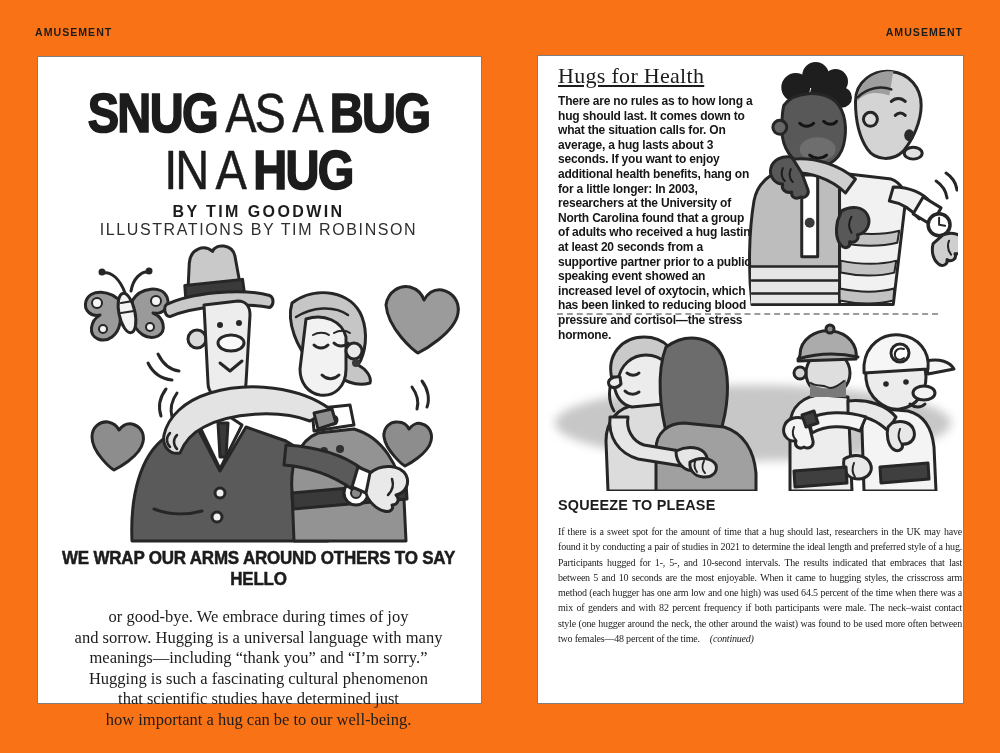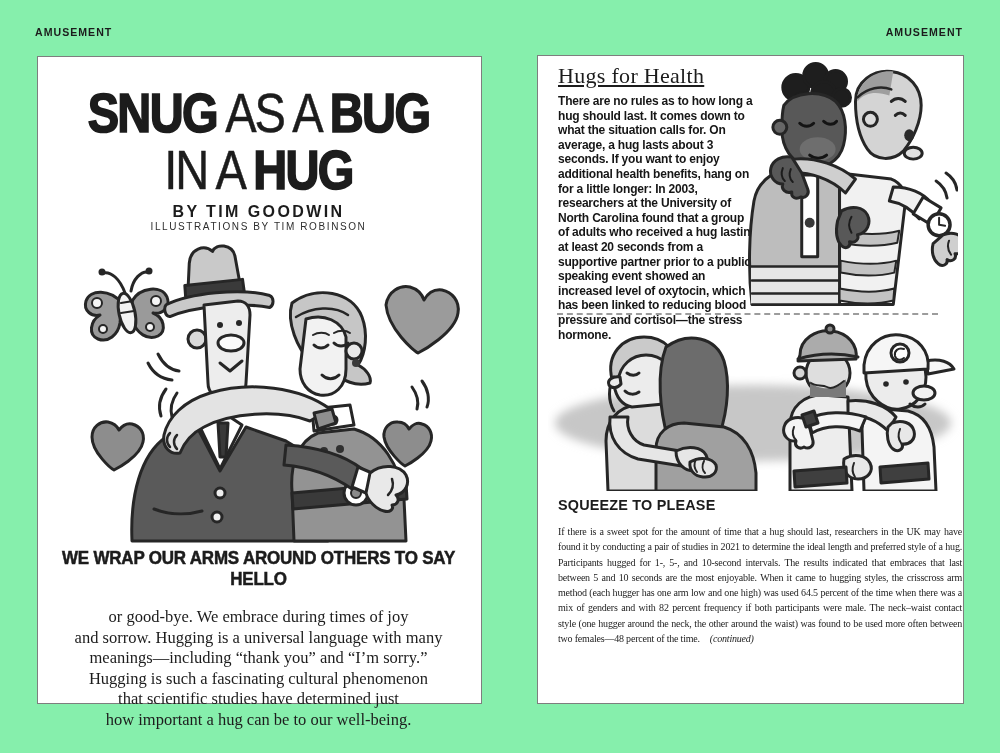--- a/index.html
+++ b/index.html
@@ -1,36 +1,36 @@
 <!DOCTYPE html>
 <html><head>
 <meta charset="utf-8">
 <style>
   html,body{margin:0;padding:0;background:#ffffff;}
-  .spread{position:relative;width:1000px;height:753px;background:#86efac;color:#1c1c1c;
+  .spread{position:relative;width:1000px;height:753px;background:#f97316;color:#1c1c1c;
           font-family:"Liberation Sans",sans-serif;overflow:hidden;}
   .hdr{position:absolute;top:26px;font-weight:700;font-size:11.5px;letter-spacing:1.1px;}
   .hdr-l{left:35px;transform:scaleX(.92);transform-origin:left center;}
   .hdr-r{right:37px;transform:scaleX(.92);transform-origin:right center;}
   .pagebox{position:absolute;border:1px solid #7e7e7e;background:#fff;}
   #leftbox{left:37px;top:56px;width:443px;height:646px;}
   #rightbox{left:537px;top:55px;width:425px;height:647px;}
   .pageno{position:absolute;top:750px;font-family:"Liberation Serif",serif;font-weight:700;font-size:13.5px;text-align:right;}
   #pn-left{left:35px;} #pn-right{right:37px;}
 
   
   .title{position:absolute;left:37px;top:84px;width:443px;text-align:center;
          font-weight:700;font-size:56px;line-height:57px;letter-spacing:-2px;
          transform:scaleX(.84);transform-origin:center top;white-space:nowrap;}
   .t-heavy{-webkit-text-stroke:1.7px #1c1c1c;}
   .t-light{font-weight:400;-webkit-text-stroke:.5px #1c1c1c;letter-spacing:-2.5px;}
   .byline{position:absolute;left:37px;top:203px;width:443px;text-align:center;
           font-weight:700;font-size:16px;letter-spacing:2.4px;}
   .credit{position:absolute;left:37px;top:221px;width:443px;text-align:center;
-          font-size:10px;letter-spacing:1.6px;color:#2e2e2e;}
+          font-size:16px;letter-spacing:1.6px;color:#2e2e2e;}
   .lead{position:absolute;left:37px;top:548px;width:443px;text-align:center;
         font-weight:700;font-size:17.5px;letter-spacing:-.2px;transform:scaleX(.97);
         transform-origin:center top;-webkit-text-stroke:.5px #1c1c1c;}
   .intro{position:absolute;left:37px;top:607px;width:443px;text-align:center;
          font-family:"Liberation Serif",serif;font-size:16.5px;line-height:20.6px;
          white-space:pre-line;}
 
   
   .sb-title{position:absolute;left:558px;top:63px;font-family:"Liberation Serif",serif;
             font-size:22px;letter-spacing:.3px;text-decoration:underline;}

